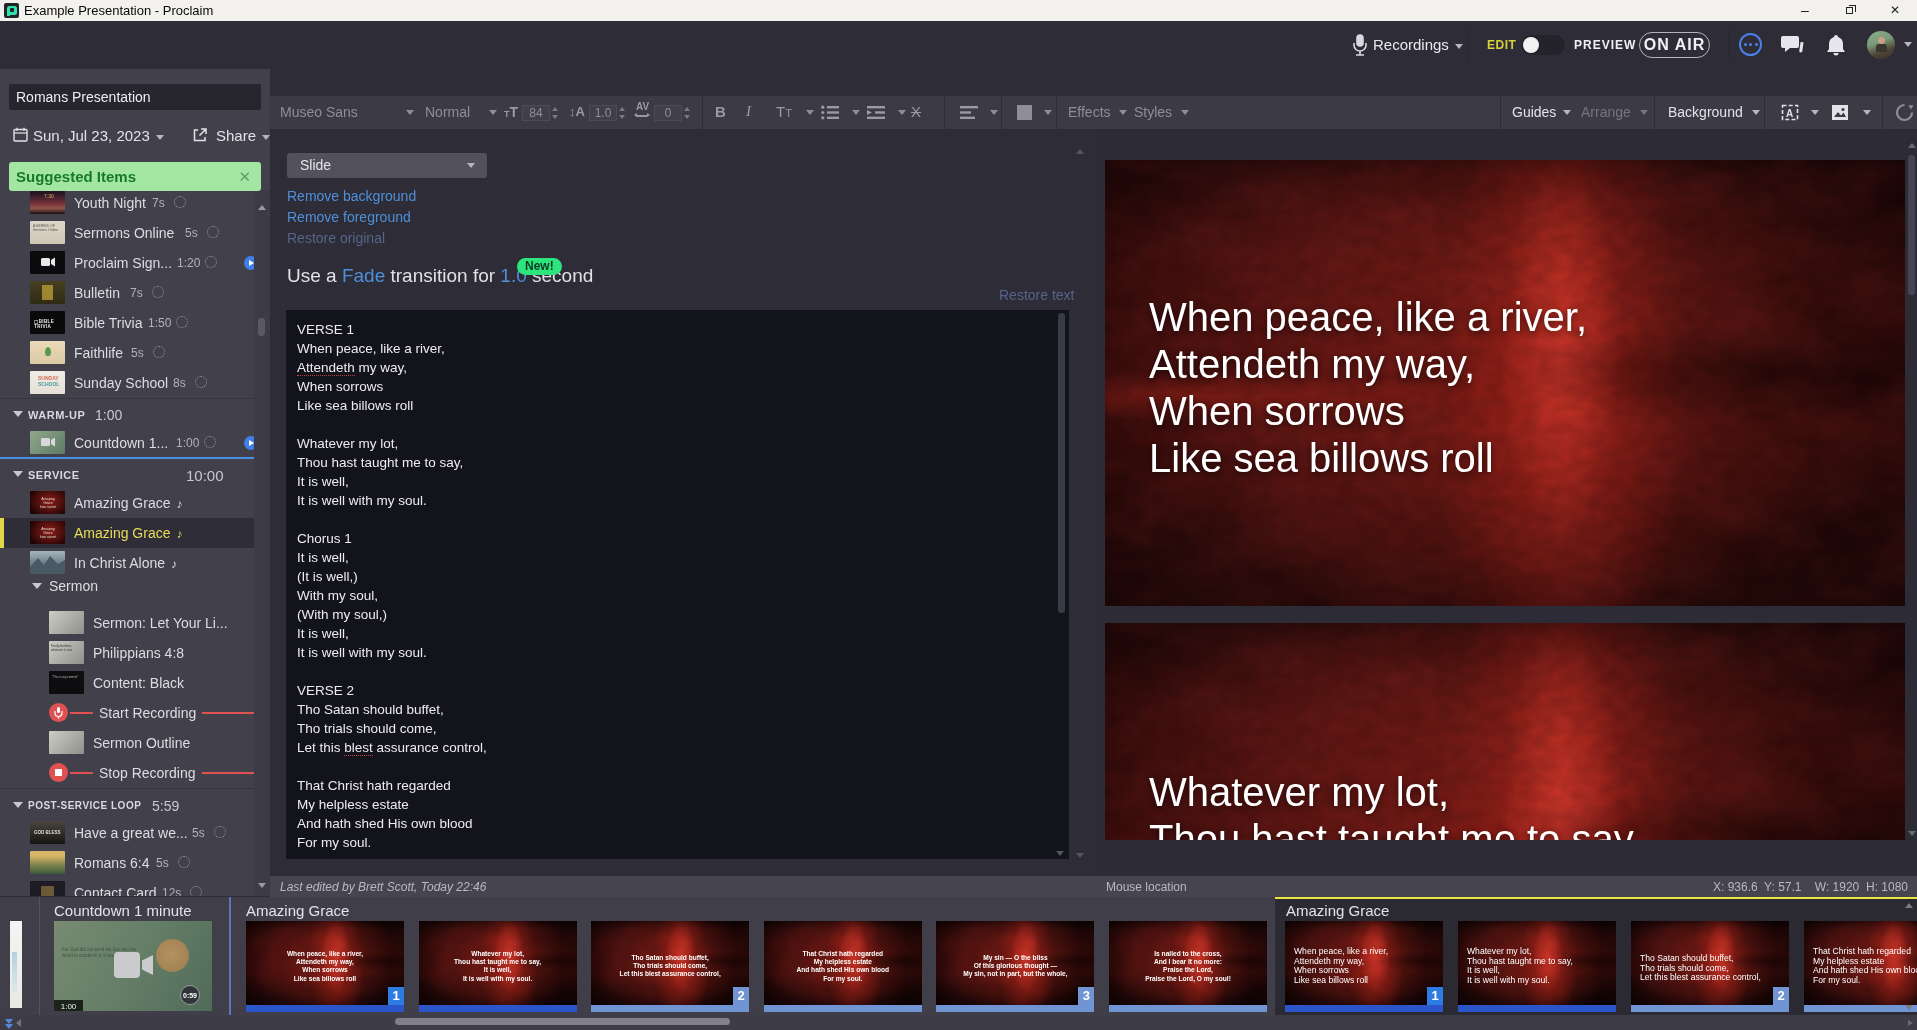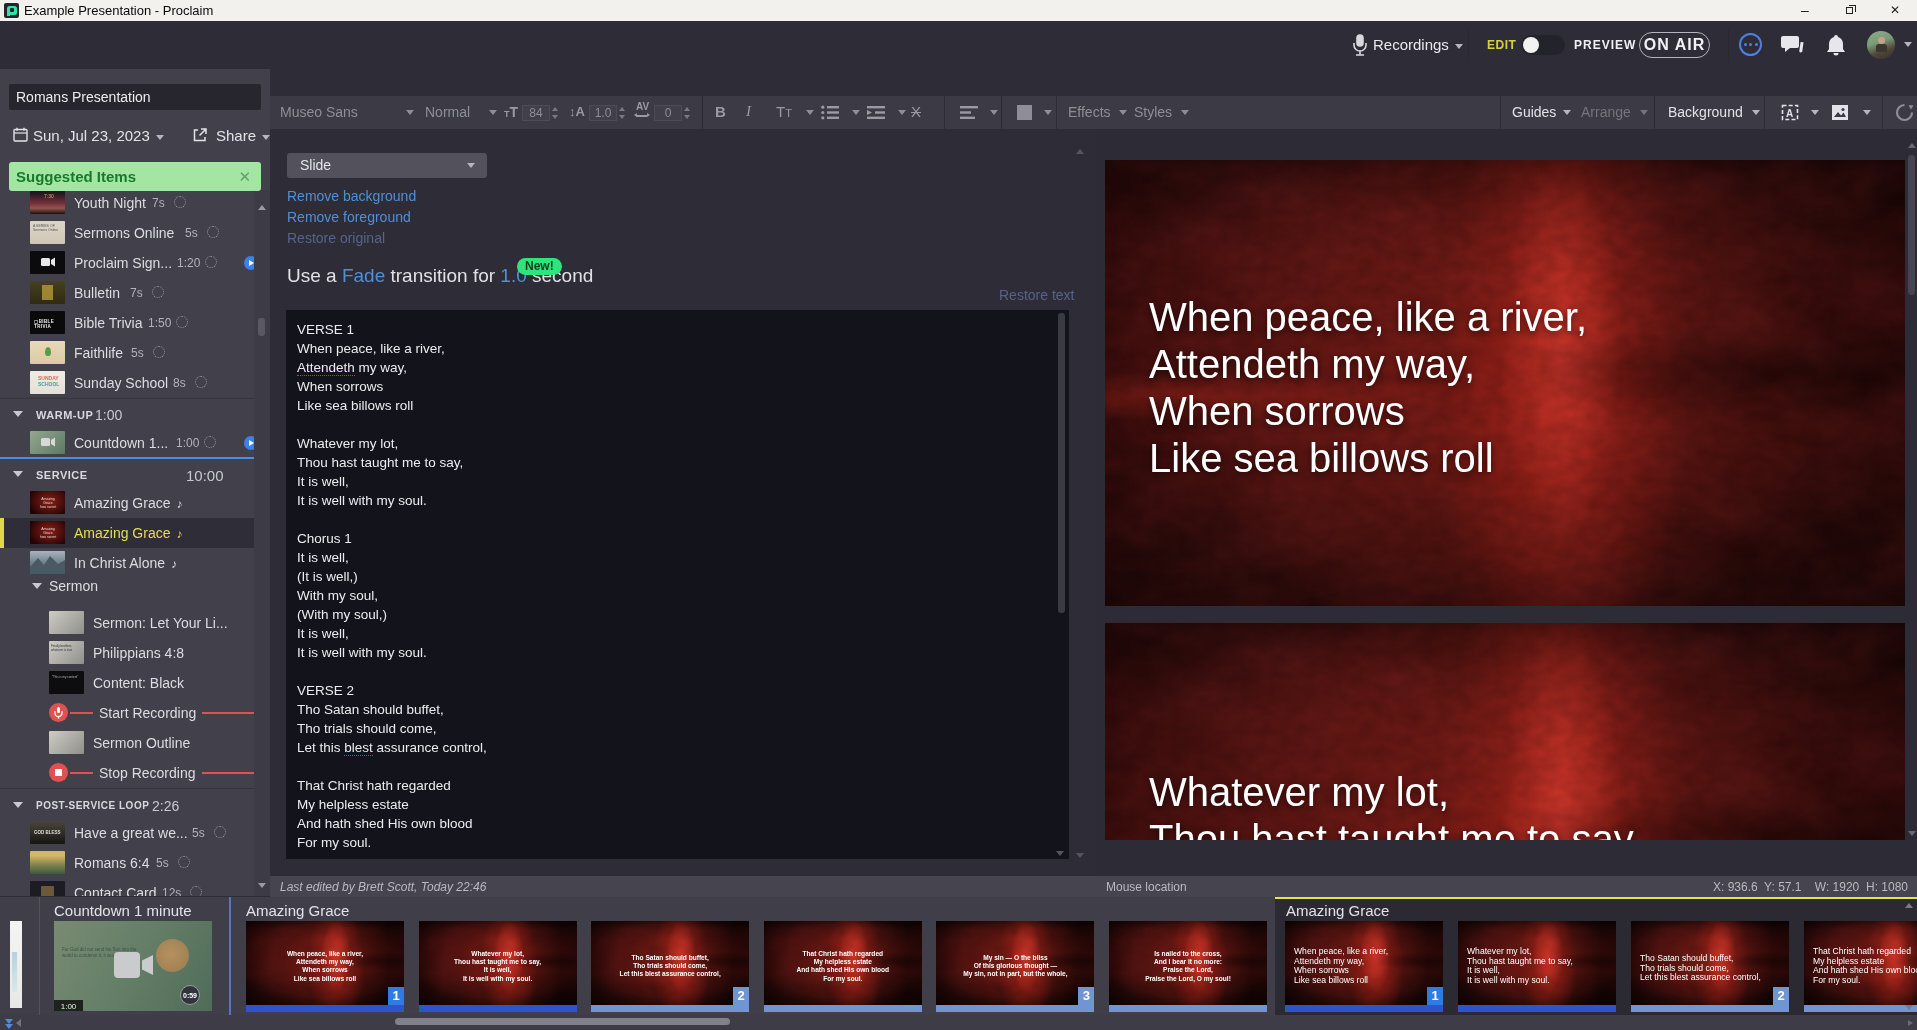--- a/index.html
+++ b/index.html
@@ -17,21 +17,21 @@
 .caret{display:inline-block;width:0;height:0;border-left:4px solid transparent;border-right:4px solid transparent;border-top:5px solid #b6b6be;vertical-align:middle;margin-left:6px}
 #sidebar{left:0;top:69px;width:270px;height:827px;background:#42414b;overflow:hidden;font-size:14px}
 #presbox{position:absolute;left:9px;top:15px;width:252px;height:26px;background:#27262e;border-radius:2px;color:#ececf0;line-height:26px;padding-left:7px}
 #suggested{position:absolute;left:9px;top:93px;width:252px;height:29px;background:#a3e6a3;border-radius:3px;color:#177a2b;font-weight:bold;font-size:15px;line-height:29px;padding-left:7px;z-index:3}
 .row{position:absolute;left:0;width:270px;height:30px}
 .row .th{position:absolute;left:30px;top:3px;width:35px;height:23px;border-radius:1px;overflow:hidden}
 .row .nm{position:absolute;left:74px;top:7px;color:#dcdce2;white-space:nowrap}
 .row .dur{position:absolute;top:8px;font-size:12px;color:#b2b2ba}
 .loopi{position:absolute;top:8px;width:12px;height:12px;border:1.5px dotted #9a9aa2;border-radius:50%}
 .sechdr{position:absolute;left:0;width:270px;height:22px;color:#d8d8e0}
-.sechdr .cap{position:absolute;left:36px;top:5px;font-size:11px;font-weight:bold;letter-spacing:.5px}
+.sechdr .cap{position:absolute;left:28px;top:5px;font-size:11px;font-weight:bold;letter-spacing:.5px}
 .sechdr .tm{position:absolute;top:3px;font-size:14px;color:#c8c8d0}
 .tri{position:absolute;width:0;height:0;border-left:5px solid transparent;border-right:5px solid transparent;border-top:6px solid #c8c8d0}
 .playbtn{position:absolute;left:244px;top:8px;width:14px;height:14px;border-radius:50%;background:#3f7fe8}
 .playbtn:after{content:"";position:absolute;left:5px;top:3.5px;width:0;height:0;border-left:5px solid #fff;border-top:3.5px solid transparent;border-bottom:3.5px solid transparent}
 #tabrow{left:270px;top:69px;width:1647px;height:27px;background:#2e2d37;color:#b4b4bc;font-size:13px}
 .tab{position:absolute;top:7px}
 #seltab{position:absolute;left:98px;top:2px;width:130px;height:25px;background:#2a2932;border-top:2.5px solid #e6e648}
 #seltab span{position:absolute;left:11px;top:4px;color:#e6e64c;white-space:nowrap}
 #toolbar{left:270px;top:96px;width:1647px;height:33px;background:#3c3b45;color:#8e8e96;font-size:14px}
 .tsep{position:absolute;top:0;width:1px;height:33px;background:#2e2d37}
@@ -293,21 +293,21 @@
       <div class="row" style="top:689px">
         <div style="position:absolute;left:49px;top:5px;width:19px;height:19px;border-radius:50%;background:#e05252"></div>
 <div style="position:absolute;left:55px;top:11px;width:7px;height:7px;background:#fff"></div>
 <div style="position:absolute;left:70px;top:14px;width:200px;height:2px;background:#e05252"></div>
 <span class="nm" style="left:93px;background:#42414b;padding:0 6px">Stop Recording</span>
       </div>
       <div style="position:absolute;left:0;top:719px;width:270px;height:1px;background:#36353f"></div>
       <div class="sechdr" style="top:726px">
         <span class="tri" style="left:13px;top:7px"></span>
         <span class="cap" style="font-size:10px">POST-SERVICE LOOP</span>
-        <span class="tm" style="left:152px">2:26</span>
+        <span class="tm" style="left:152px">5:59</span>
       </div>
       <div class="row" style="top:749px">
         <div class="th" style="left:30px;background:linear-gradient(180deg,#4a463e,#171510)">
           <span style="position:absolute;left:4px;top:9px;font-size:4.5px;font-weight:bold;color:#ddd">GOD BLESS</span>
         </div>
         <span class="nm" style="left:74px">Have a great we...</span>
         <span class="dur" style="left:192px">5s</span>
         <span class="loopi" style="left:214px;top:8px"></span>
       </div>
       <div class="row" style="top:779px">

